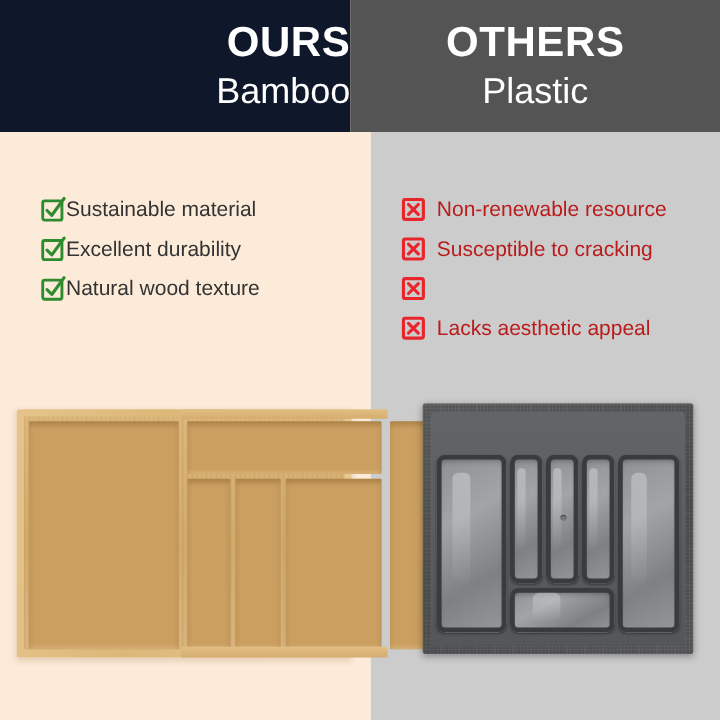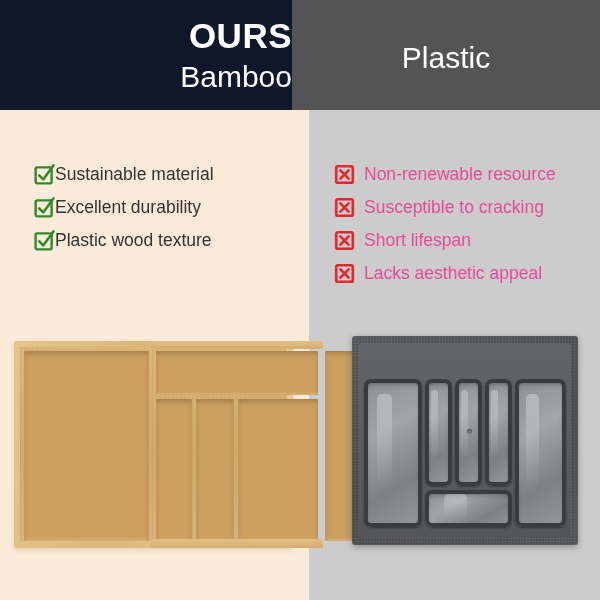--- a/index.html
+++ b/index.html
@@ -55,21 +55,21 @@
     flex:0 0 21px;
     position:relative;
   }
   .row-icon svg { display:block; overflow:visible; }
   .row-label {
     font-size:17.5px;
     white-space:nowrap;
     line-height:1;
   }
   .list-left  .row-label { color:#333333; }
-  .list-right .row-label { color:#ec4899; margin-left:9px; }
+  .list-right .row-label { color:#b91c1c; margin-left:9px; }
 
   
   .product { position:absolute; }
 
   
   .bamboo {
     left:14px; top:341px; width:279px; height:207px;
   }
   .bmb-frame {
     position:absolute; inset:0;
@@ -154,20 +154,21 @@
 
   <div class="bg-left"></div>
   <div class="bg-right"></div>
 
   <div class="hdr hdr-left">
     <div class="hdr-title">OURS</div>
     <div class="hdr-sub">Bamboo</div>
   </div>
 
   <div class="hdr hdr-right">
+    <div class="hdr-title">OTHERS</div>
     <div class="hdr-sub">Plastic</div>
   </div>
 
   <div class="list list-left">
 
     <div class="row">
       <span class="row-icon">
         <svg width="21" height="21" viewBox="0 0 21 21">
           <rect x="1.6" y="3.4" width="16" height="16" rx="1.6" fill="none" stroke="#2E8B2E" stroke-width="2.4"></rect>
           <path d="M5.2 11.4 L9.2 15.4 L19.4 1.4" fill="none" stroke="#2E8B2E" stroke-width="2.6" stroke-linecap="round" stroke-linejoin="round"></path>
@@ -187,21 +188,21 @@
       <span class="row-label">Excellent durability</span>
     </div>
 
     <div class="row">
       <span class="row-icon">
         <svg width="21" height="21" viewBox="0 0 21 21">
           <rect x="1.6" y="3.4" width="16" height="16" rx="1.6" fill="none" stroke="#2E8B2E" stroke-width="2.4"></rect>
           <path d="M5.2 11.4 L9.2 15.4 L19.4 1.4" fill="none" stroke="#2E8B2E" stroke-width="2.6" stroke-linecap="round" stroke-linejoin="round"></path>
         </svg>
       </span>
-      <span class="row-label">Plastic wood texture</span>
+      <span class="row-label">Natural wood texture</span>
     </div>
 
   </div>
 
   <div class="list list-right">
 
     <div class="row">
       <span class="row-icon">
         <svg width="21" height="21" viewBox="0 0 21 21">
           <rect x="2.2" y="2.2" width="16.6" height="16.6" rx="1.6" fill="none" stroke="#E8252B" stroke-width="2.6"></rect>
@@ -221,21 +222,20 @@
       <span class="row-label">Susceptible to cracking</span>
     </div>
 
     <div class="row">
       <span class="row-icon">
         <svg width="21" height="21" viewBox="0 0 21 21">
           <rect x="2.2" y="2.2" width="16.6" height="16.6" rx="1.6" fill="none" stroke="#E8252B" stroke-width="2.6"></rect>
           <path d="M6.4 6.4 L14.6 14.6 M14.6 6.4 L6.4 14.6" fill="none" stroke="#E8252B" stroke-width="2.6" stroke-linecap="round"></path>
         </svg>
       </span>
-      <span class="row-label">Short lifespan</span>
     </div>
 
     <div class="row">
       <span class="row-icon">
         <svg width="21" height="21" viewBox="0 0 21 21">
           <rect x="2.2" y="2.2" width="16.6" height="16.6" rx="1.6" fill="none" stroke="#E8252B" stroke-width="2.6"></rect>
           <path d="M6.4 6.4 L14.6 14.6 M14.6 6.4 L6.4 14.6" fill="none" stroke="#E8252B" stroke-width="2.6" stroke-linecap="round"></path>
         </svg>
       </span>
       <span class="row-label">Lacks aesthetic appeal</span>

